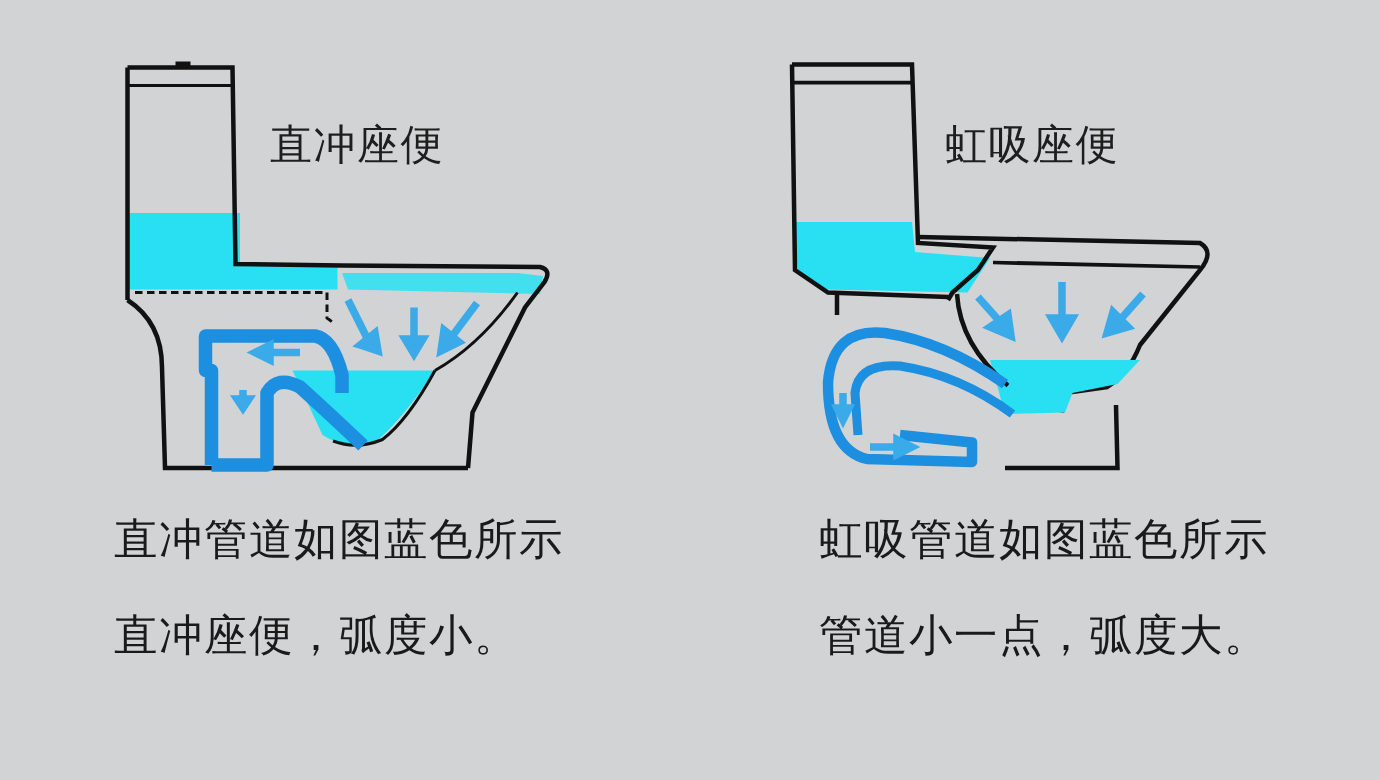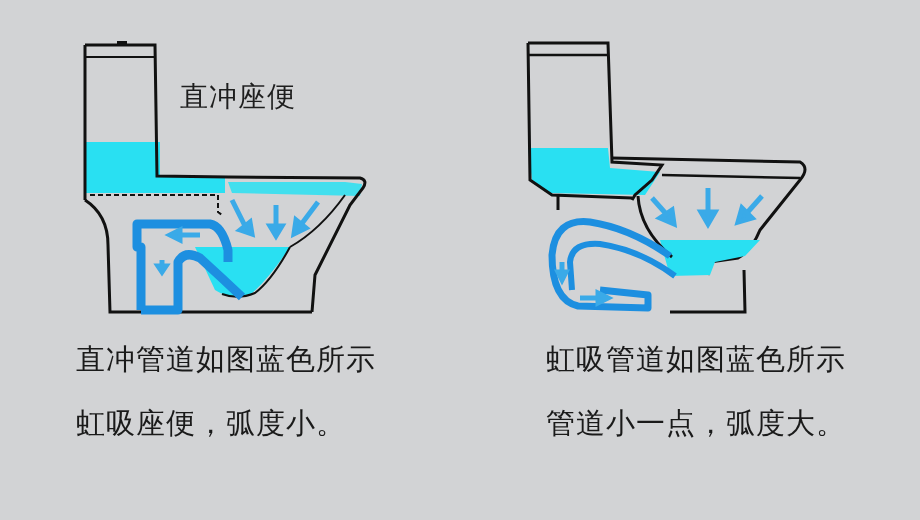--- a/index.html
+++ b/index.html
@@ -58,21 +58,21 @@
       <line x1="318" y1="202" x2="300" y2="226"></line>
         <polygon points="296,220 294,234 306,228"></polygon>
       <line x1="200" y1="235" x2="178" y2="235"></line>
         <polygon points="180,230 170,235 180,240"></polygon>
       <line x1="162" y1="260" x2="162" y2="268"></line>
         <polygon points="158,266 166,266 162,272"></polygon>
     </g>
   </svg>
   <div class="title" style="left:180px; top:78px;">直冲座便</div>
   <div class="caption" style="left:76px; top:340px;">直冲管道如图蓝色所示</div>
-  <div class="caption" style="left:76px; top:404px;">虹吸座便，弧度小。</div>
+  <div class="caption" style="left:76px; top:404px;">直冲座便，弧度小。</div>
 </div>
 
 <div class="panel right">
   <svg class="drawing" width="460" height="340" viewBox="0 0 460 340">
 
     <path d="M68 148 L148 148 L150 168 L200 172 L185 195 L90 193 L72 180 Z" fill="#29e0f2"></path>
 
     <path d="M68 43 L148 43 L152 162 L202 165 L192 180 L175 195 L172 200" stroke="#111" stroke-width="3" fill="none"></path>
     <line x1="68" y1="55" x2="148" y2="55" stroke="#111" stroke-width="2.5"></line>
     <path d="M68 43 L70 180 L92 195 L172 198" stroke="#111" stroke-width="3" fill="none"></path>
@@ -96,15 +96,16 @@
       <line x1="248" y1="188" x2="248" y2="214"></line>
         <polygon points="241,212 255,212 248,224"></polygon>
       <line x1="302" y1="196" x2="286" y2="214"></line>
         <polygon points="282,208 278,222 292,218"></polygon>
       <line x1="102" y1="262" x2="102" y2="275"></line>
         <polygon points="98,272 106,272 102,280"></polygon>
       <line x1="120" y1="298" x2="140" y2="298"></line>
         <polygon points="138,293 148,298 138,303"></polygon>
     </g>
   </svg>
+  <div class="title" style="left:170px; top:78px;">虹吸座便</div>
   <div class="caption" style="left:86px; top:404px;">管道小一点，弧度大。</div>
   <div class="caption" style="left:86px; top:340px;">虹吸管道如图蓝色所示</div>
 </div>
 
 </body></html>

